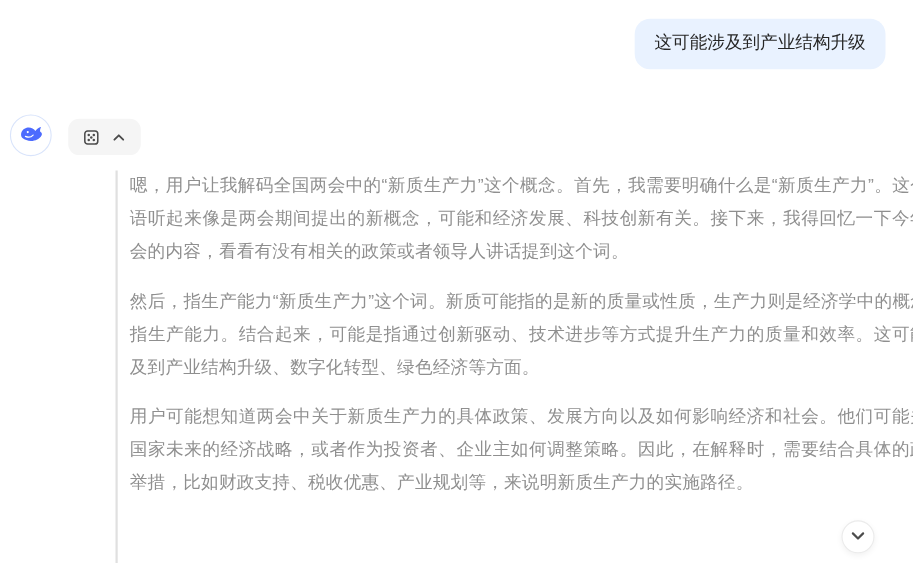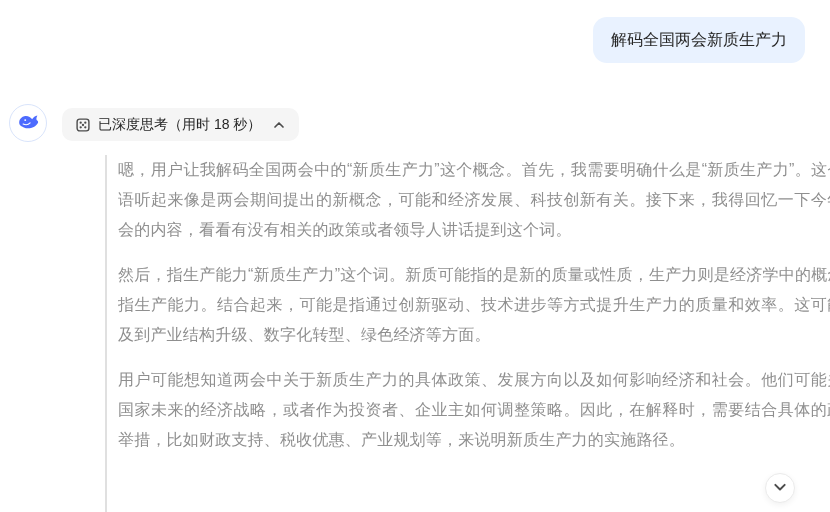--- a/index.html
+++ b/index.html
@@ -92,21 +92,21 @@
     color:var(--icon-dark);
     padding:0;
   }
 </style>
 </head>
 <body>
 
 <div class="page">
 
   <div class="user-row">
-    <div class="user-bubble">解码全国两会新质生产力</div>
+    <div class="user-bubble">这可能涉及到产业结构升级</div>
   </div>
 
   <div class="assistant-avatar">
     <span>
       <svg viewBox="0 0 32 32" width="24" height="24" aria-hidden="true">
         <path fill="currentColor" d="M5 21 C3 17 5 11 11 9.5 C15.5 8.5 19.5 10.5 21.5 13.5 C23 11 25.5 9 28.5 8.5 C27.5 10.5 26.8 12.5 27.5 14.5 C29.5 15.5 30 17.5 29 19 C26 24.5 17 27.5 10.5 24.5 C8 23.5 6 22.5 5 21 Z"></path>
         <circle cx="12.3" cy="14.8" r="1.3" fill="#ffffff"></circle>
         <path d="M9.5 20 C13 21.6 16.5 21 18.8 18.4" stroke="#ffffff" stroke-width="1.5" fill="none" stroke-linecap="round"></path>
       </svg>
     </span>
@@ -116,21 +116,20 @@
     <span class="deepthink-glyph">
       <svg viewBox="0 0 14 14" width="14" height="14" aria-hidden="true">
         <rect x="1.1" y="1.1" width="11.8" height="11.8" rx="2.6" fill="none" stroke="currentColor" stroke-width="1.4"></rect>
         <circle cx="4.7" cy="4.7" r="1.15" fill="currentColor"></circle>
         <circle cx="9.3" cy="4.7" r="1.15" fill="currentColor"></circle>
         <circle cx="7" cy="7" r="1.15" fill="currentColor"></circle>
         <circle cx="4.7" cy="9.3" r="1.15" fill="currentColor"></circle>
         <circle cx="9.3" cy="9.3" r="1.15" fill="currentColor"></circle>
       </svg>
     </span>
-    <span>已深度思考（用时 18 秒）</span>
     <span class="chip-chevron">
       <svg viewBox="0 0 12 12" width="12" height="12" aria-hidden="true">
         <polyline points="2,8 6,4 10,8" fill="none" stroke="currentColor" stroke-width="1.7" stroke-linecap="round" stroke-linejoin="round"></polyline>
       </svg>
     </span>
   </button>
 
   <div class="thinking-block">
     <p>嗯，用户让我解码全国两会中的“新质生产力”这个概念。首先，我需要明确什么是“新质生产力”。这个术语听起来像是两会期间提出的新概念，可能和经济发展、科技创新有关。接下来，我得回忆一下今年两会的内容，看看有没有相关的政策或者领导人讲话提到这个词。</p>
     <p>然后，指生产能力“新质生产力”这个词。新质可能指的是新的质量或性质，生产力则是经济学中的概念，指生产能力。结合起来，可能是指通过创新驱动、技术进步等方式提升生产力的质量和效率。这可能涉及到产业结构升级、数字化转型、绿色经济等方面。</p>

